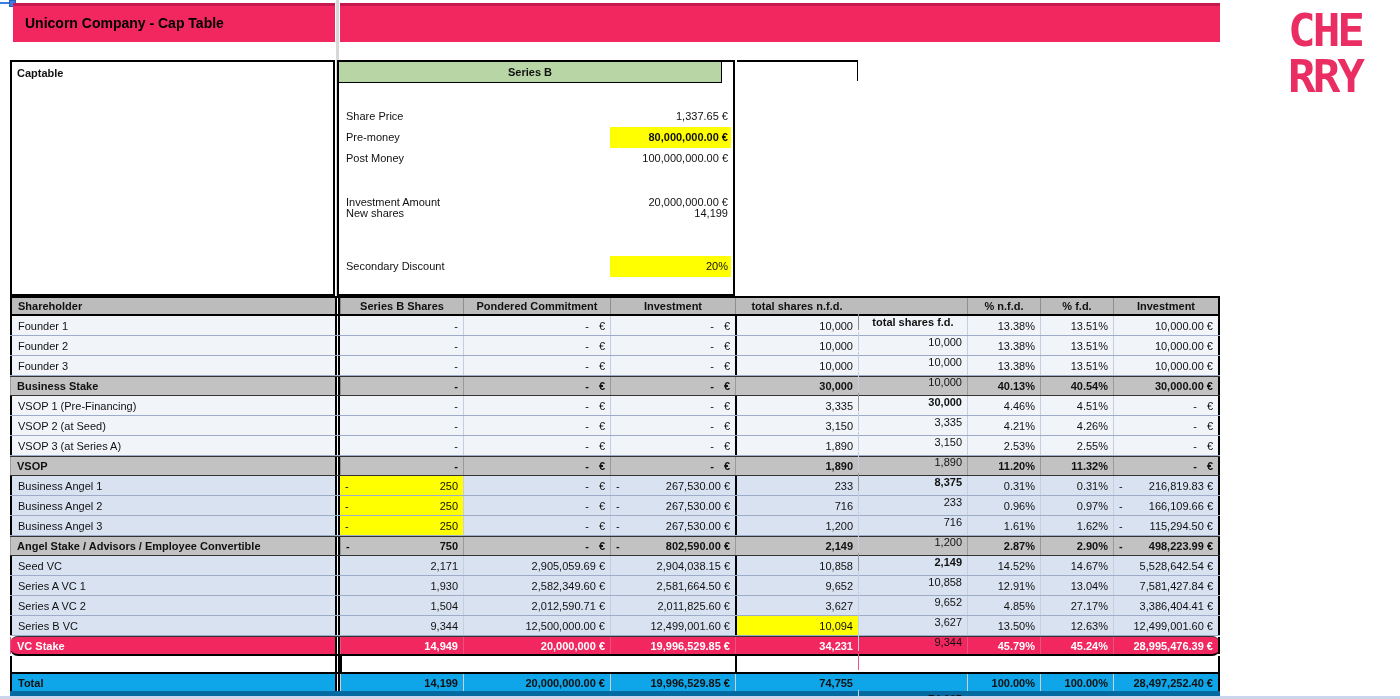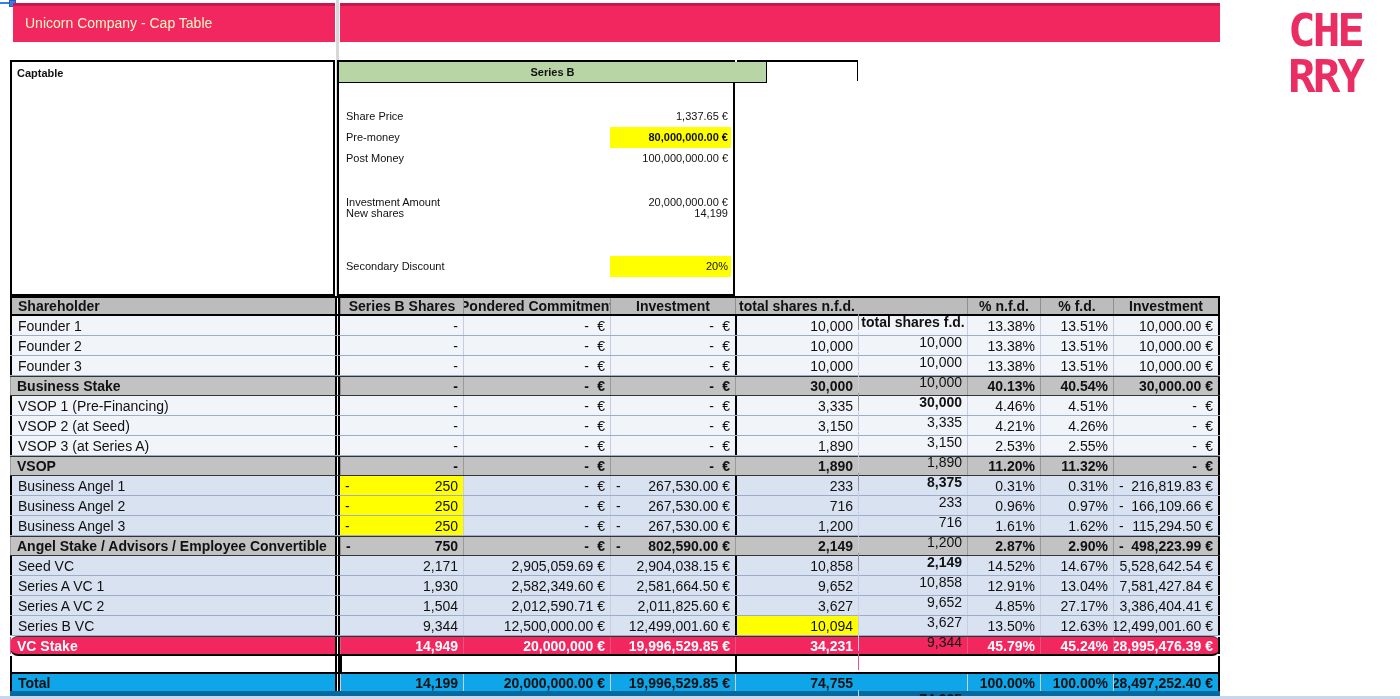--- a/index.html
+++ b/index.html
@@ -11,44 +11,44 @@
   .sel-line { position:absolute; left:0; top:2; top:2px; width:11px; height:2px; background:#3d7de3; }
   .sel-square { position:absolute; left:9px; top:0; width:7px; height:7px; background:#3d7de3; border:1px solid #2b5cb8; }
 
   
   .freeze-divider { position:absolute; left:336px; top:0; width:3px; height:699px; background:#d8d8d8; }
 
   
   .titlebar { position:absolute; top:3px; height:39px; background:var(--pink); border-top:3px solid var(--pink-dark); }
   .titlebar.left { left:13px; width:322px; }
   .titlebar.right { left:340px; width:880px; }
-  .titlebar .t { color:#fef9c3; font-size:14px; font-weight:normal; padding:9px 0 0 12px; display:block; }
+  .titlebar .t { color:#000000; font-size:14px; font-weight:bold; padding:9px 0 0 12px; display:block; }
 
   
   .logo { position:absolute; left:1252px; top:8px; width:146px; height:96px; }
 
   
   .captable-box { position:absolute; left:10px; top:60px; width:325px; height:236px; background:#fff; border:2px solid #000; }
   .captable-box .t { font-size:11px; font-weight:bold; padding:5px 0 0 5px; display:block; }
 
   
   .params-box { position:absolute; left:337px; top:60px; width:398px; height:236px; background:#fff; border:2px solid #000; }
-  .green-head { position:absolute; left:0; top:0; width:428px; height:21px; background:var(--green); border-right:1px solid #000; border-bottom:1px solid #000;
+  .green-head { position:absolute; left:0; top:0; width:383px; height:21px; background:var(--green); border-right:1px solid #000; border-bottom:1px solid #000;
                 text-align:center; font-weight:bold; font-size:11px; line-height:21px; }
   .param-row { position:absolute; left:0; width:100%; height:21px; }
   .param-row .lbl { position:absolute; left:7px; top:4px; font-size:11px; }
   .param-row .val { position:absolute; left:271px; top:0; width:121px; height:21px; font-size:11px; text-align:right; padding:4px 3px 0 0; }
   .param-row .val.yellow { background:var(--yellow); }
   .param-row .val.bold { font-weight:bold; }
 
   .tr-cell { position:absolute; left:737px; top:60px; width:121px; height:21px; border-top:2px solid #000; border-right:1px solid #000; background:#fff; }
 
   
   .cap-table { position:absolute; left:10px; top:296px; width:1210px; }
-  .row { display:flex; width:1210px; height:20px; font-size:14px; }
+  .row { display:flex; width:1210px; height:20px; font-size:11px; }
   .cell { height:100%; overflow:hidden; white-space:nowrap; border-left:1px solid #c5cfdf; display:flex; align-items:center; justify-content:flex-end; padding-right:5px; }
   .cell.name { justify-content:flex-start; padding:0 0 0 6px; width:325px; border-left:2px solid #000; }
   .spacer { width:5px; height:100%; background:#fff; border-left:2px solid #000; border-right:2px solid #000; flex:0 0 5px; }
   .c1 { width:123px; border-left:none; }
   .c2 { width:147px; }
   .c3 { width:125px; }
   .c4 { width:123px; border-left:2px solid #000; }
   .c5 { width:109px;margin-top:16px; }
   .c6 { width:73px; }
   .c7 { width:73px;padding-left:48px; }

